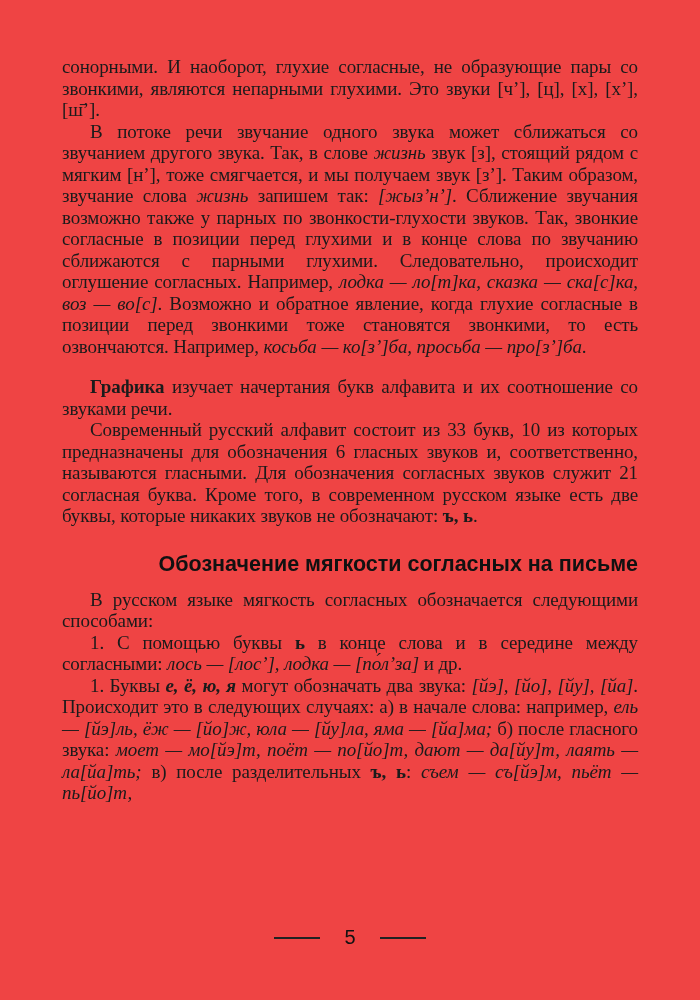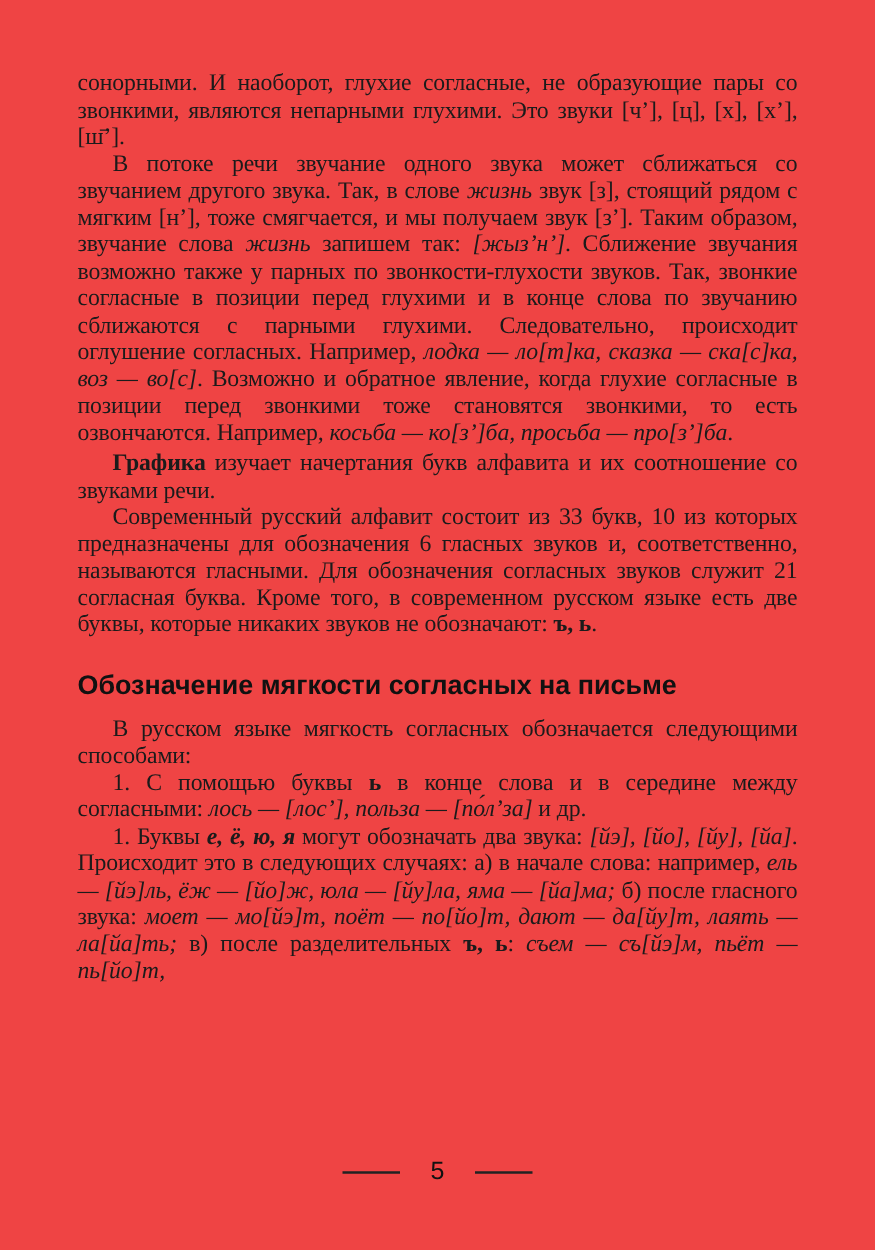--- a/index.html
+++ b/index.html
@@ -27,28 +27,28 @@
     letter-spacing: -0.1px;
   }
   .text-block p {
     margin: 0;
     text-indent: 28px;
   }
   .text-block p.noindent {
     text-indent: 0;
   }
   .text-block p.space-before {
-    margin-top: 3px;
+    margin-top: 19px;
   }
   .text-block h2 {
     font-family: "Liberation Sans", sans-serif;
     font-weight: bold;
     font-size: 21.5px;
     line-height: 24px;
-    text-align: left;
+    text-align: right;
     text-indent: 0;
     letter-spacing: 0;
     margin: 25px 0 13px 0;
     color: #111111;
   }
   .page-footer {
     position: absolute;
     left: 0;
     top: 926px;
     width: 700px;
@@ -72,21 +72,21 @@
 <body>
 
 <div class="page">
   <main class="text-block">
       <p class="noindent">сонорными. И наоборот, глухие согласные, не образующие пары со звонкими, являются непарными глухими. Это звуки [ч’], [ц], [х], [х’], [ш̄’].</p>
       <p>В потоке речи звучание одного звука может сближаться со звучанием другого звука. Так, в слове <i>жизнь</i> звук [з], стоящий рядом с мягким [н’], тоже смягчается, и мы получаем звук [з’]. Таким образом, звучание слова <i>жизнь</i> запишем так: <i>[жыз’н’]</i>. Сближение звучания возможно также у парных по звонкости-глухости звуков. Так, звонкие согласные в позиции перед глухими и в конце слова по звучанию сближаются с парными глухими. Следовательно, происходит оглушение согласных. Например, <i>лодка — ло[т]ка, сказка — ска[с]ка, воз — во[с]</i>. Возможно и обратное явление, когда глухие согласные в позиции перед звонкими тоже становятся звонкими, то есть озвончаются. Например, <i>косьба — ко[з’]ба, просьба — про[з’]ба</i>.</p>
       <p class="space-before"><b>Графика</b> изучает начертания букв алфавита и их соотношение со звуками речи.</p>
       <p>Современный русский алфавит состоит из 33 букв, 10 из которых предназначены для обозначения 6 гласных звуков и, соответственно, называются гласными. Для обозначения согласных звуков служит 21 согласная буква. Кроме того, в современном русском языке есть две буквы, которые никаких звуков не обозначают: <b>ъ, ь</b>.</p>
       <h2>Обозначение мягкости согласных на письме</h2>
       <p>В русском языке мягкость согласных обозначается следующими способами:</p>
-      <p>1. С помощью буквы <b>ь</b> в конце слова и в середине между согласными: <i>лось — [лос’], польза — [по́л’за]</i> и др.</p>
+      <p>1. С помощью буквы <b>ь</b> в конце слова и в середине между согласными: <i>лось — [лос’], лодка — [по́л’за]</i> и др.</p>
       <p>1. Буквы <b><i>е, ё, ю, я</i></b> могут обозначать два звука: <i>[йэ], [йо], [йу], [йа]</i>. Происходит это в следующих случаях: а) в начале слова: например, <i>ель — [йэ]ль, ёж — [йо]ж, юла — [йу]ла, яма — [йа]ма;</i> б) после гласного звука: <i>моет — мо[йэ]т, поёт — по[йо]т, дают — да[йу]т, лаять — ла[йа]ть;</i> в) после разделительных <b>ъ, ь</b>: <i>съем — съ[йэ]м, пьёт — пь[йо]т,</i></p>
     </main>
   <footer class="page-footer">
     <span class="footer-rule"></span>
     <span class="page-number">5</span>
     <span class="footer-rule"></span>
   </footer>
 </div>
 
 </body></html>

